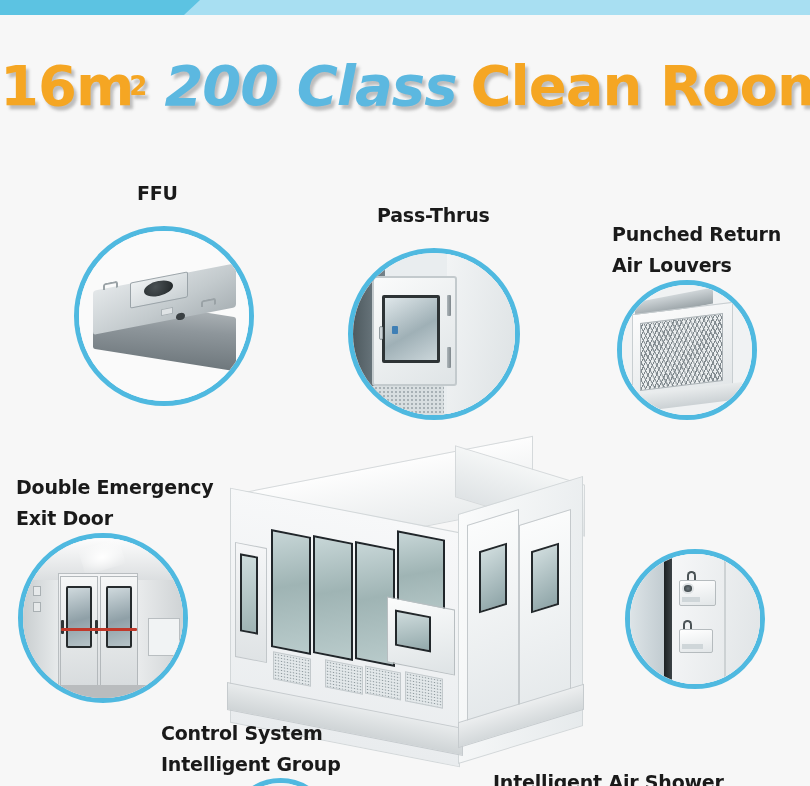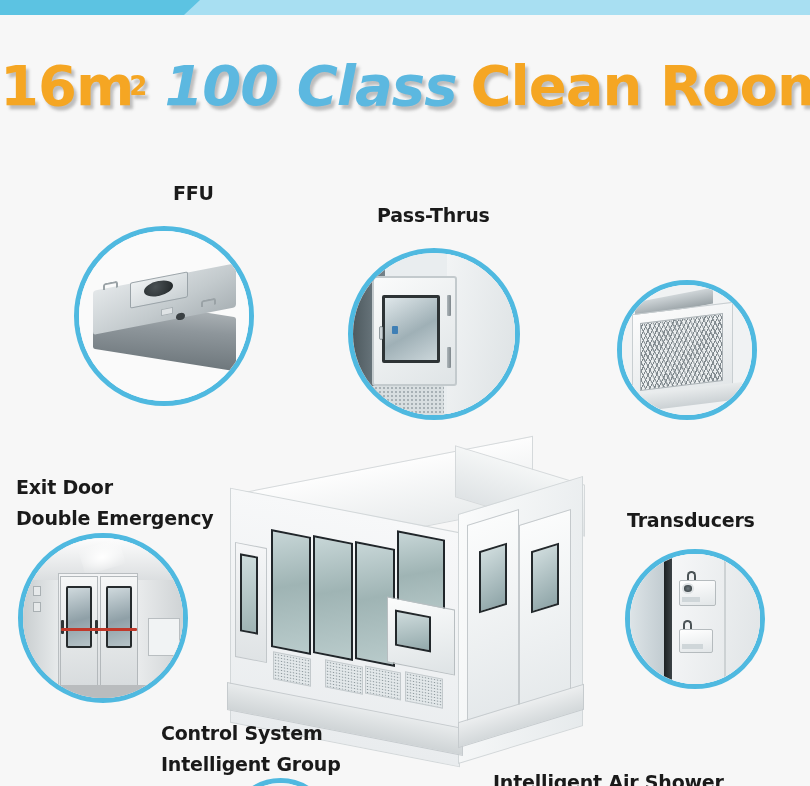--- a/index.html
+++ b/index.html
@@ -471,24 +471,24 @@
 
 <div id="page">
 
   <div class="topbar">
     <div class="topbar-left"></div>
     <div class="topbar-text"></div>
     <div class="topbar-right-text"></div>
   </div>
 
   <div class="headline">
-    <span class="hl-part hl-orange">16m</span><span class="hl-part hl-orange hl-sup">2</span><span class="hl-gap"></span><span class="hl-part hl-blue">100 Class</span><span class="hl-gap"></span><span class="hl-part hl-orange">Clean Rooms</span>
-  </div>
-
-  <div class="label" style="left:137px; top:178px;margin-left:36px;">FFU</div>
+    <span class="hl-part hl-orange">16m</span><span class="hl-part hl-orange hl-sup">2</span><span class="hl-gap"></span><span class="hl-part hl-blue">200 Class</span><span class="hl-gap"></span><span class="hl-part hl-orange">Clean Rooms</span>
+  </div>
+
+  <div class="label" style="left:137px; top:178px;">FFU</div>
   <div class="bubble" style="left:74px; top:226px; width:180px; height:180px;">
     <div class="scene">
       <div class="ffu-bg"></div>
       <div class="ffu-body"></div>
       <div class="ffu-top"></div>
       <div class="ffu-hood"></div>
       <div class="ffu-fan"></div>
       <div class="ffu-handle ffu-h1"></div>
       <div class="ffu-handle ffu-h2"></div>
       <div class="ffu-plate"></div>
@@ -505,33 +505,37 @@
       <div class="pt-box"></div>
       <div class="pt-window"></div>
       <div class="pt-hinge pt-hg1"></div>
       <div class="pt-hinge pt-hg2"></div>
       <div class="pt-handle"></div>
       <div class="pt-badge"></div>
       <div class="pt-mesh"></div>
     </div>
   </div>
 
+  <div class="label" style="left:612px; top:219px;">
+    <div>Punched Return</div>
+    <div>Air Louvers</div>
+  </div>
   <div class="bubble" style="left:617px; top:280px; width:140px; height:140px;">
     <div class="scene">
       <div class="lv-bg"></div>
       <div class="lv-top"></div>
       <div class="lv-panel"></div>
       <div class="lv-mesh"></div>
       <div class="lv-base"></div>
     </div>
   </div>
 
   <div class="label" style="left:16px; top:472px;">
+    <div>Double Emergency</div>
     <div>Exit Door</div>
-    <div>Double Emergency</div>
   </div>
   <div class="bubble" style="left:18px; top:533px; width:170px; height:170px;">
     <div class="scene">
       <div class="dr-bg"></div>
       <div class="dr-ceiling"></div>
       <div class="dr-light"></div>
       <div class="dr-sideL"></div>
       <div class="dr-sideR"></div>
       <div class="dr-panelR"></div>
       <div class="dr-ctrl"></div>
@@ -543,21 +547,20 @@
       <div class="dr-leaf dr-leafR">
         <div class="dr-glass"></div>
       </div>
       <div class="dr-grip dr-grip1"></div>
       <div class="dr-grip dr-grip2"></div>
       <div class="dr-pushbar"></div>
       <div class="dr-floor"></div>
     </div>
   </div>
 
-  <div class="label" style="left:627px; top:505px;">Transducers</div>
   <div class="bubble" style="left:625px; top:549px; width:140px; height:140px;">
     <div class="scene">
       <div class="td-bg"></div>
       <div class="td-glass"></div>
       <div class="td-mullion"></div>
       <div class="td-wall"></div>
       <div class="td-seam"></div>
       <div class="td-hook td-hook1"></div>
       <div class="td-box td-box1"></div>
       <div class="td-sensor"></div>

